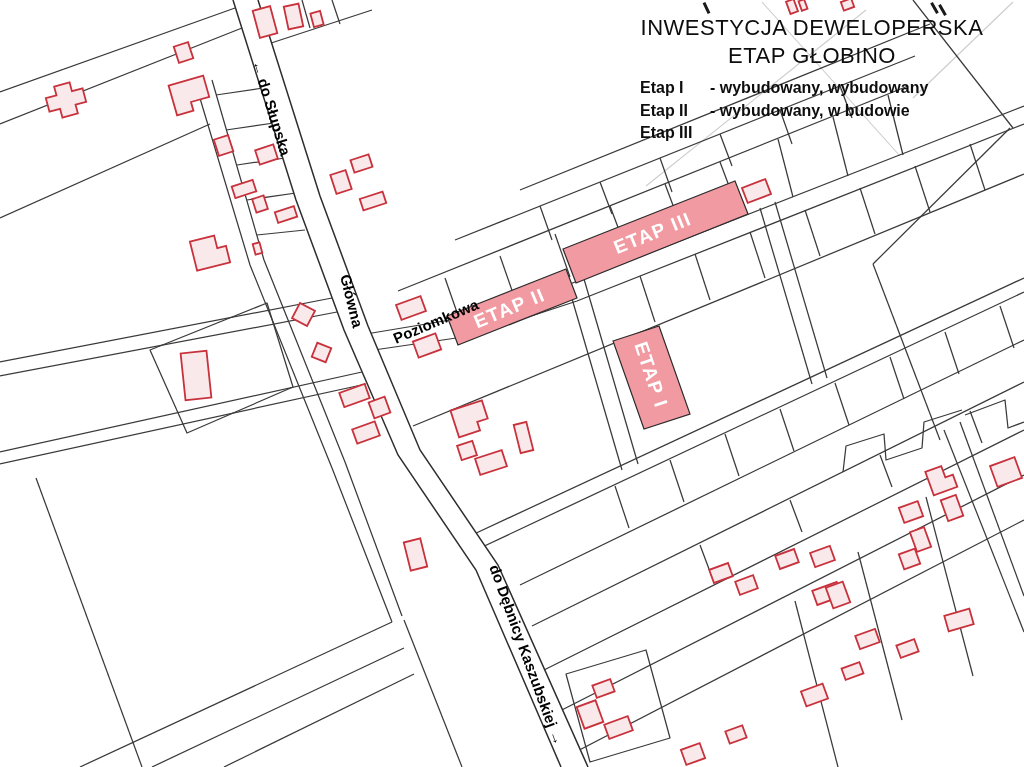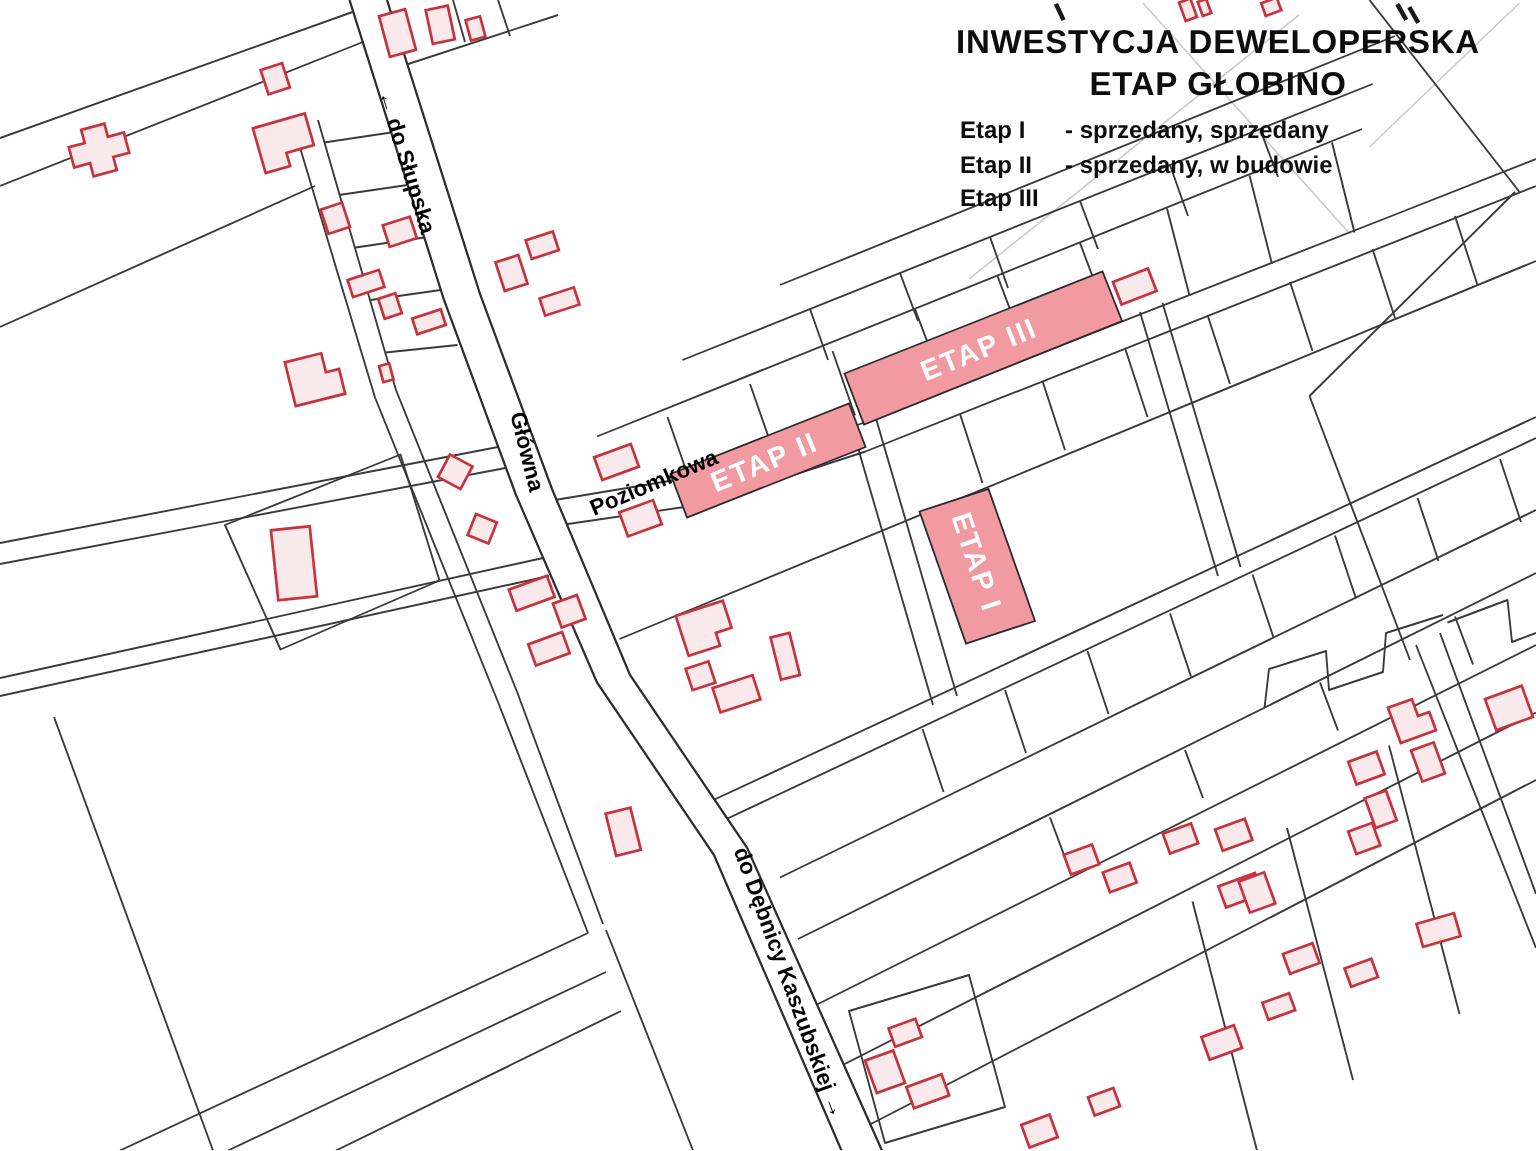--- a/index.html
+++ b/index.html
@@ -10,21 +10,21 @@
   .rd{stroke:#2e2e2e;stroke-width:1.5;fill:none;}
   .roadfill{fill:#ffffff;stroke:none;}
   .gr{stroke:#cccccc;stroke-width:1.1;fill:none;}
   .bld{fill:var(--building_fill,#f9e9ea);stroke:var(--building_stroke,#c8323c);stroke-width:1.8;}
   .blk{fill:#1a1a1a;stroke:none;}
   .stg{fill:var(--stage_fill,#f29aa2);stroke:#2b2b2b;stroke-width:1.2;}
   .slabel{font:bold 15px "Liberation Sans",sans-serif;fill:#000;}
   .stglabel{font:bold 19px "Liberation Sans",sans-serif;fill:var(--label_on_stage,#fff);
             letter-spacing:1.5px;text-anchor:middle;}
   .title-block{position:absolute;left:600px;top:14px;width:424px;text-align:center;color:#0d0d0d;}
-  .title-block .t1,.title-block .t2{font-size:22px;font-weight:bold;line-height:1.25;letter-spacing:.5px;}
+  .title-block .t1,.title-block .t2{font-size:22px;font-weight:normal;line-height:1.25;letter-spacing:.5px;}
   .legend{margin-top:8px;padding-left:40px;display:grid;grid-template-columns:66px 1fr;
           column-gap:4px;row-gap:1px;text-align:left;font-size:16px;font-weight:bold;line-height:1.35;}
 </style>
 </head>
 <body>
 
 <div class="stage">
 <svg width="1024" height="767" viewBox="0 0 1024 767">
 
   <g>
@@ -213,19 +213,19 @@
     <text class="stglabel" transform="translate(655,239) rotate(-22)">ETAP III</text>
     <text class="stglabel" transform="translate(645,377) rotate(71.5)">ETAP I</text>
   </g>
 </svg>
 
   <div class="title-block">
     <div class="t1">INWESTYCJA DEWELOPERSKA</div>
     <div class="t2">ETAP GŁOBINO</div>
     <div class="legend">
       <span>Etap I</span>
-      <span>- sprzedany, sprzedany</span>
+      <span>- wybudowany, wybudowany</span>
       <span>Etap II</span>
-      <span>- sprzedany, w budowie</span>
+      <span>- wybudowany, w budowie</span>
       <span>Etap III</span>
     </div>
   </div>
 </div>
 
 </body></html>

